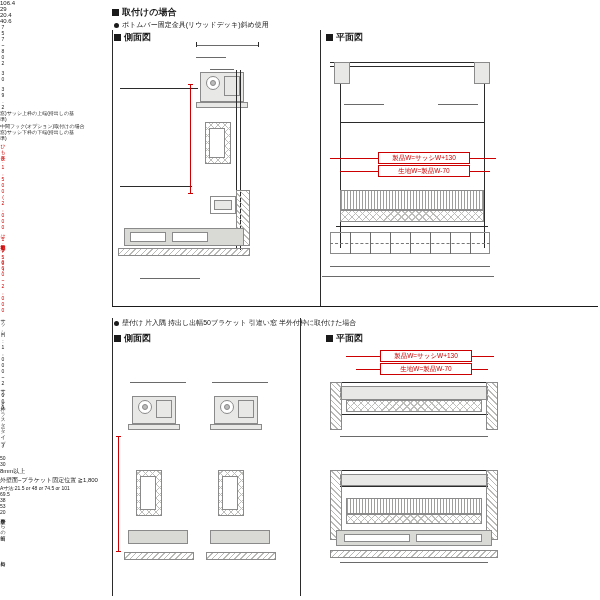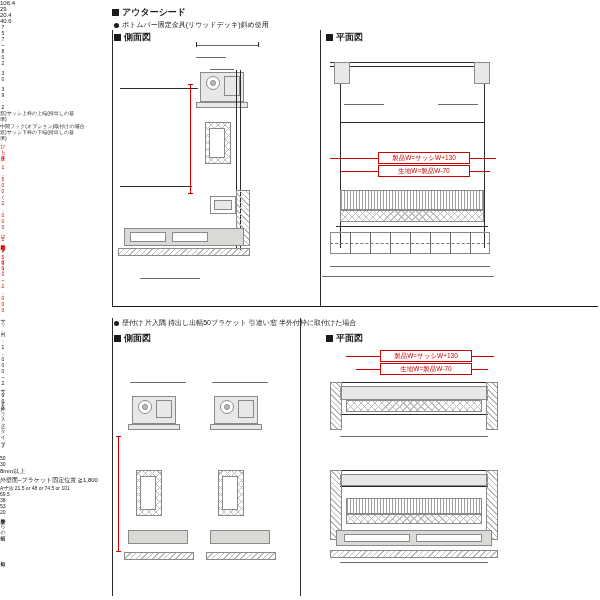--- a/index.html
+++ b/index.html
@@ -56,21 +56,21 @@
 
   .sep{position:absolute;background:#2b2b2b;}
 </style>
 </head>
 <body>
 
 <div class="sheet">
 
   <div class="hd" style="left:112px;top:6px;">
     <span class="sq"></span>
-    <span>アウターシード</span>
+    <span>取付けの場合</span>
   </div>
   <div class="hd2" style="left:114px;top:20px;">
     <span class="dot"></span>
     <span>ボトムバー固定金具(リウッドデッキ)斜め使用</span>
   </div>
 
   <div class="sep" style="left:112px;top:306px;width:486px;height:1px;background:#1a1a1a;"></div>
   <div class="vline" style="left:112px;top:30px;height:276px;"></div>
   <div class="vline" style="left:112px;top:318px;height:278px;"></div>
 

